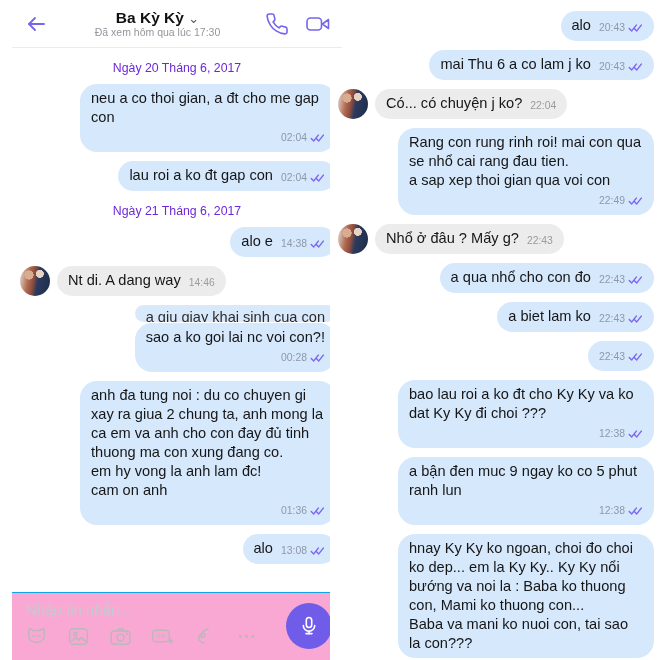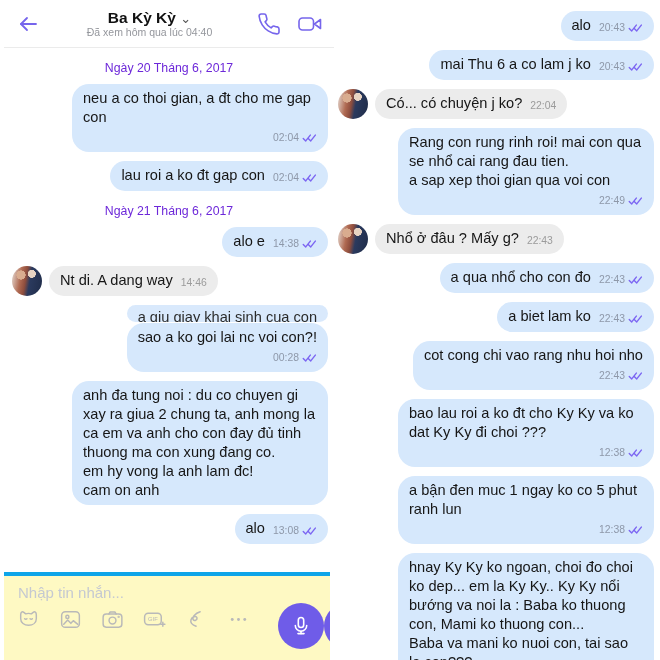--- a/index.html
+++ b/index.html
@@ -1,19 +1,19 @@
 <!DOCTYPE html>
 <html><head>
 <meta charset="utf-8">
 <style>
   html,body{margin:0;padding:0;background:#fff;}
   .screen{position:relative;width:660px;height:660px;background:#fff;overflow:hidden;
           font-family:"Liberation Sans","DejaVu Sans",sans-serif;}
   .panel{position:absolute;top:0;width:330px;height:660px;background:#fff;overflow:hidden;}
-  .panel.left{left:4px;}
+  .panel.left{left:12px;}
   .panel.right{left:330px;}
 
   
   .chat-header{position:relative;z-index:3;display:flex;align-items:center;height:48px;
                background:#fff;border-bottom:1px solid #ebebeb;padding:0 10px;box-sizing:border-box;}
   .back-btn{width:28px;height:28px;display:flex;align-items:center;justify-content:center;cursor:pointer;}
   .header-center{flex:1;text-align:center;line-height:1.1;overflow:hidden;}
   .contact-title{font-size:15.5px;font-weight:bold;color:#111;}
   .contact-title .chev{font-weight:normal;color:#555;font-size:13px;}
   .contact-sub{font-size:10.5px;color:#94969c;margin-top:1px;}
@@ -39,22 +39,22 @@
   .meta-below{display:flex;justify-content:flex-end;align-items:center;gap:3px;
               font-size:10.4px;color:#8e98a9;margin-top:1px;}
   .bubble.in .meta-inline,.bubble.in .meta-below{color:#9b9b9b;}
   .avatar{flex:0 0 30px;width:30px;height:30px;border-radius:50%;margin:0 7px 0 2px;align-self:flex-start;
     background:
       radial-gradient(circle at 30% 30%, #d9ac8f 0 15%, rgba(0,0,0,0) 16%),
       radial-gradient(circle at 66% 26%, #e7d3c2 0 13%, rgba(0,0,0,0) 14%),
       linear-gradient(100deg,#e9e2db 0%,#b06a52 30%,#8e4d3d 45%,#2b3a5e 58%,#1f2c49 100%);}
 
   
-  .composer{position:absolute;left:0;right:0;bottom:0;height:88px;background:#fef9c3;
-            border-top:4px solid #0ea5e9;box-sizing:border-box;padding:7px 12px 0;}
+  .composer{position:absolute;left:0;right:0;bottom:0;height:68px;background:#f9a8d4;
+            border-top:1px solid #0ea5e9;box-sizing:border-box;padding:7px 12px 0;}
   .composer-input{border:none;outline:none;background:transparent;font-size:15px;width:210px;
                   color:#333;font-family:"Liberation Sans","DejaVu Sans",sans-serif;}
   .composer-input::placeholder{color:#c5c9d1;}
   .composer-icons{display:flex;align-items:center;gap:17px;margin-top:5px;}
   .tool-icon{display:inline-flex;cursor:pointer;}
   .mic-btn{position:absolute;right:10px;bottom:11px;width:46px;height:46px;border-radius:50%;
            background:#6f5ce8;display:flex;align-items:center;justify-content:center;cursor:pointer;}
   .edge-btn{position:absolute;right:-36px;bottom:11px;width:46px;height:46px;border-radius:50%;background:#6f5ce8;}
 
   svg{display:block;}
@@ -68,21 +68,21 @@
     <div class="chat-header">
       <div class="back-btn">
         <svg width="24" height="24" viewBox="0 0 24 24" fill="none" stroke="#7665ec" stroke-width="1.8" stroke-linecap="round" stroke-linejoin="round">
           <path d="M20 12H5"></path>
             <path d="M11 18l-6-6 6-6"></path>
         </svg>
       </div>
       <div class="header-center">
         <div class="contact-title"><span>Ba Kỳ Kỳ</span>
           <span class="chev">⌄</span></div>
-        <div class="contact-sub">Đã xem hôm qua lúc 04:40</div>
+        <div class="contact-sub">Đã xem hôm qua lúc 17:30</div>
       </div>
       <div class="header-actions">
         <span>
           <svg width="24" height="24" viewBox="0 0 24 24" fill="none" stroke="#7665ec" stroke-width="1.6" stroke-linecap="round" stroke-linejoin="round">
             <path d="M22 16.92v3a2 2 0 0 1-2.18 2 19.79 19.79 0 0 1-8.63-3.07 19.5 19.5 0 0 1-6-6 19.79 19.79 0 0 1-3.07-8.67A2 2 0 0 1 4.11 2h3a2 2 0 0 1 2 1.72 12.84 12.84 0 0 0 .7 2.81 2 2 0 0 1-.45 2.11L8.09 9.91a16 16 0 0 0 6 6l1.27-1.27a2 2 0 0 1 2.11-.45 12.84 12.84 0 0 0 2.81.7A2 2 0 0 1 22 16.92z"></path>
           </svg>
         </span>
         <span>
           <svg width="28" height="24" viewBox="0 0 26 24" fill="none" stroke="#7665ec" stroke-width="1.6" stroke-linecap="round" stroke-linejoin="round">
             <rect x="2" y="6" width="14.5" height="12" rx="3.5"></rect>
@@ -136,21 +136,27 @@
               <span>00:28</span>
               <svg width="15" height="10" viewBox="0 0 18 12" fill="none" stroke="#7c66f2" stroke-width="1.7" stroke-linecap="round" stroke-linejoin="round" style="display:inline-block">
                 <path d="M1.5 6.5 4.5 9.5 10 2.5"></path>
                 <path d="M7.5 6.5 10.5 9.5 16 2.5"></path>
               </svg>
             </span></div>
         </div>
         <div class="msg-row out">
           <div class="bubble out"><span class="msg-text">anh đa tung noi : du co chuyen gi xay ra giua 2 chung ta, anh mong la ca em va anh cho con đay đủ tinh thuong ma con xung đang co.
 em hy vong la anh lam đc!
-cam on anh</span></div>
+cam on anh</span><span class="meta-below">
+              <span>01:36</span>
+              <svg width="15" height="10" viewBox="0 0 18 12" fill="none" stroke="#7c66f2" stroke-width="1.7" stroke-linecap="round" stroke-linejoin="round" style="display:inline-block">
+                <path d="M1.5 6.5 4.5 9.5 10 2.5"></path>
+                <path d="M7.5 6.5 10.5 9.5 16 2.5"></path>
+              </svg>
+            </span></div>
         </div>
         <div class="msg-row out">
           <div class="bubble out"><span class="msg-text">alo</span><span class="meta-inline">
               <span>13:08</span>
               <svg width="15" height="10" viewBox="0 0 18 12" fill="none" stroke="#7c66f2" stroke-width="1.7" stroke-linecap="round" stroke-linejoin="round" style="display:inline-block">
                 <path d="M1.5 6.5 4.5 9.5 10 2.5"></path>
                 <path d="M7.5 6.5 10.5 9.5 16 2.5"></path>
               </svg>
             </span></div>
         </div>
@@ -267,39 +273,39 @@
         <div class="msg-row out">
           <div class="bubble out"><span class="msg-text">a biet lam ko</span><span class="meta-inline">
               <span>22:43</span>
               <svg width="15" height="10" viewBox="0 0 18 12" fill="none" stroke="#7c66f2" stroke-width="1.7" stroke-linecap="round" stroke-linejoin="round" style="display:inline-block">
                 <path d="M1.5 6.5 4.5 9.5 10 2.5"></path>
                 <path d="M7.5 6.5 10.5 9.5 16 2.5"></path>
               </svg>
             </span></div>
         </div>
         <div class="msg-row out">
-          <div class="bubble out"><span class="msg-text">cot cong chi vao rang nhu hoi nho</span><span class="meta-below">
+          <div class="bubble out"><span class="meta-below">
               <span>22:43</span>
               <svg width="15" height="10" viewBox="0 0 18 12" fill="none" stroke="#7c66f2" stroke-width="1.7" stroke-linecap="round" stroke-linejoin="round" style="display:inline-block">
                 <path d="M1.5 6.5 4.5 9.5 10 2.5"></path>
                 <path d="M7.5 6.5 10.5 9.5 16 2.5"></path>
               </svg>
             </span></div>
         </div>
         <div class="msg-row out">
           <div class="bubble out"><span class="msg-text">bao lau roi a ko đt cho Ky Ky va ko dat Ky Ky đi choi ???</span><span class="meta-below">
               <span>12:38</span>
               <svg width="15" height="10" viewBox="0 0 18 12" fill="none" stroke="#7c66f2" stroke-width="1.7" stroke-linecap="round" stroke-linejoin="round" style="display:inline-block">
                 <path d="M1.5 6.5 4.5 9.5 10 2.5"></path>
                 <path d="M7.5 6.5 10.5 9.5 16 2.5"></path>
               </svg>
             </span></div>
         </div>
         <div class="msg-row out">
-          <div class="bubble out"><span class="msg-text">a bận đen muc 1 ngay ko co 5 phut ranh lun</span><span class="meta-below">
+          <div class="bubble out"><span class="msg-text">a bận đen muc 9 ngay ko co 5 phut ranh lun</span><span class="meta-below">
               <span>12:38</span>
               <svg width="15" height="10" viewBox="0 0 18 12" fill="none" stroke="#7c66f2" stroke-width="1.7" stroke-linecap="round" stroke-linejoin="round" style="display:inline-block">
                 <path d="M1.5 6.5 4.5 9.5 10 2.5"></path>
                 <path d="M7.5 6.5 10.5 9.5 16 2.5"></path>
               </svg>
             </span></div>
         </div>
         <div class="msg-row out">
           <div class="bubble out"><span class="msg-text">hnay Ky Ky ko ngoan, choi đo choi ko dep... em la Ky Ky.. Ky Ky nổi bướng va noi la : Baba ko thuong con, Mami ko thuong con...
 Baba va mani ko nuoi con, tai sao la con???</span></div>

